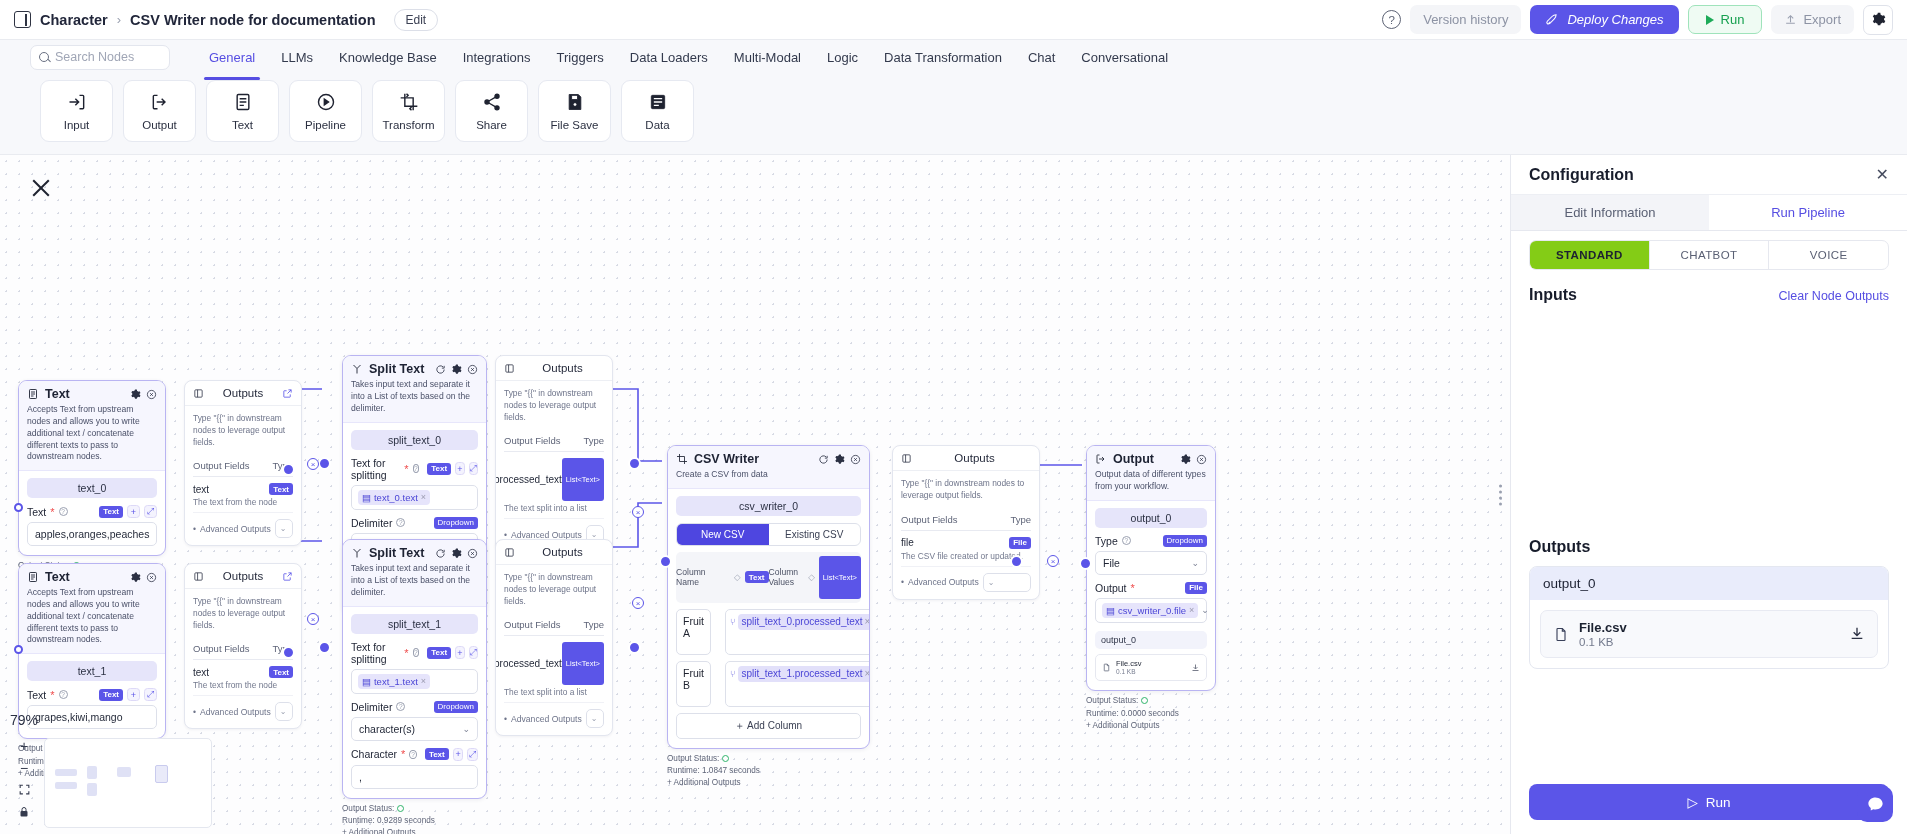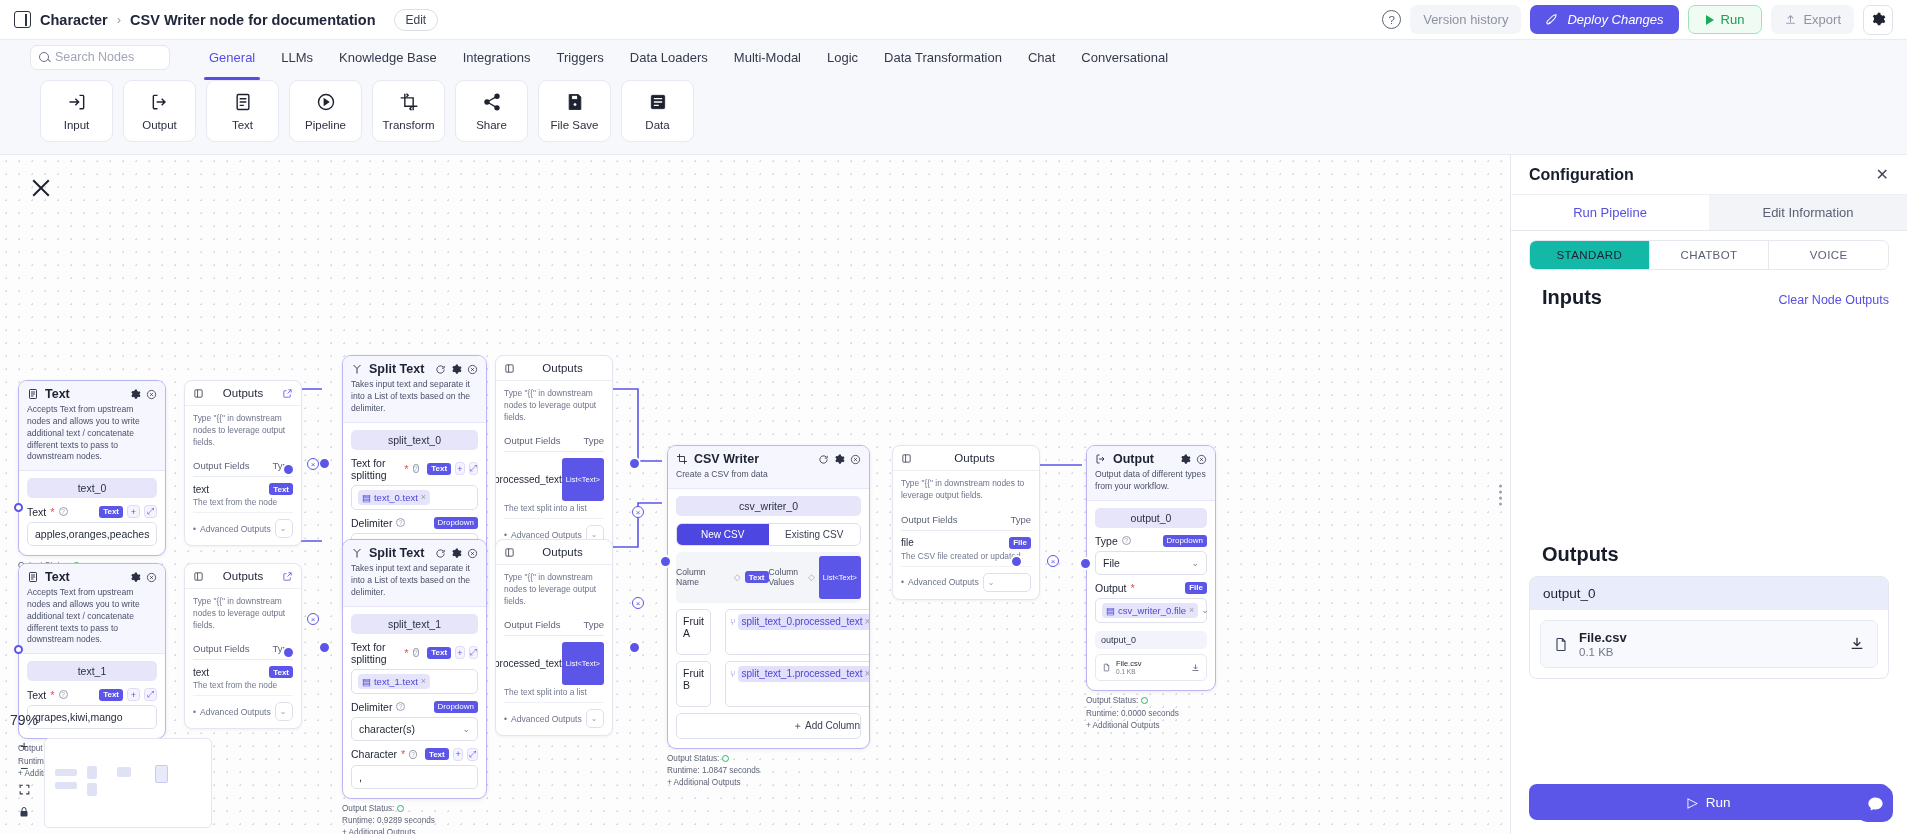--- a/index.html
+++ b/index.html
@@ -220,21 +220,21 @@
   }
   .colhead > div { flex: 1; display: flex; align-items: center; justify-content: center; gap: 4px; font-size: 8.6px; color: #4d5366; }
   .colrow { display: flex; align-items: stretch; gap: 14px; margin-bottom: 6px; }
   .cn { flex: 1; border: 1px solid #dde0ea; border-radius: 5px; padding: 5px 6px; font-size: 10.5px; min-height: 46px; }
   .cv { flex: 1; border: 1px solid #dde0ea; border-radius: 5px; padding: 4px 4px; display: flex; align-items: flex-start; gap: 3px; }
   .cvpill {
     background: #e2e0fa; color: #4b45d6; border-radius: 4px; font-size: 10px; line-height: 1.25;
     padding: 2px 3px; display: flex; align-items: flex-start; gap: 2px; flex: 1;
   }
   .addcol {
-    border: 1px solid #dde0ea; border-radius: 5px; text-align: right; font-size: 10px;
+    border: 1px solid #dde0ea; border-radius: 5px; text-align: center; font-size: 10px;
     color: #3b4154; padding: 5px 0; cursor: pointer;
   }
 
   
   .zoomwidget {
     position: absolute; left: 14px; bottom: 10px; width: 20px;
     display: flex; flex-direction: column; align-items: center; gap: 0px;
   }
   .zpct { font-size: 14px; color: #2a3043; margin-bottom: 7px; }
   .zbtn { font-size: 14px; color: #343a4d; cursor: pointer; padding: 4px 0; line-height: 1; }
@@ -259,23 +259,23 @@
   .rtab {
     flex: 1; text-align: center; padding: 10px 0; font-size: 13px; color: #5a6074; cursor: pointer;
   }
   .rtab.on { background: #fff; color: #564ee2; font-weight: 500; }
   .modes { display: flex; margin: 9px 18px 0 18px; border: 1px solid #e6e8ef; border-radius: 7px; overflow: hidden; }
   .mode {
     flex: 1; text-align: center; padding: 8px 0; font-size: 11.5px; color: #5a6074;
     letter-spacing: .4px; cursor: pointer; border-right: 1px solid #e6e8ef;
   }
   .mode:last-child { border-right: none; }
-  .mode.on { background: #14b8a6; color: #1c2131; font-weight: 400; text-align: center; }
+  .mode.on { background: #84cc16; color: #1c2131; font-weight: 700; text-align: center; }
   .sect-row { display: flex; align-items: baseline; padding: 16px 18px 0 18px; }
-  .sect-title { font-size: 20px; font-weight: 600; color: #171c2b; margin-left: 13px; }
+  .sect-title { font-size: 16px; font-weight: 600; color: #171c2b; }
   .link { margin-left: auto; font-size: 12.5px; color: #564ee2; cursor: pointer; }
   .outcard {
     margin: 10px 18px 0 18px; border: 1px solid #e4e7f0; border-radius: 8px; overflow: hidden;
   }
   .outcard .oh { background: #e9ecfb; padding: 9px 13px; font-size: 13.5px; color: #1d2233; }
   .outcard .ob { padding: 10px; }
   .filerow {
     display: flex; align-items: center; gap: 10px; background: #f8f9fc;
     border: 1px solid #e8eaf2; border-radius: 7px; padding: 9px 12px;
   }
@@ -1062,22 +1062,22 @@
           <i></i>
           <i></i>
         </div>
 
       <div class="rhead">
         <h2>Configuration</h2>
         <span class="rclose">✕</span>
       </div>
 
       <div class="rtabs">
+        <div class="rtab">Edit Information</div>
         <div class="rtab on">Run Pipeline</div>
-        <div class="rtab">Edit Information</div>
       </div>
 
       <div class="modes">
         <div class="mode on">STANDARD</div>
         <div class="mode">CHATBOT</div>
         <div class="mode">VOICE</div>
       </div>
 
       <div class="sect-row">
         <span class="sect-title">Inputs</span>

